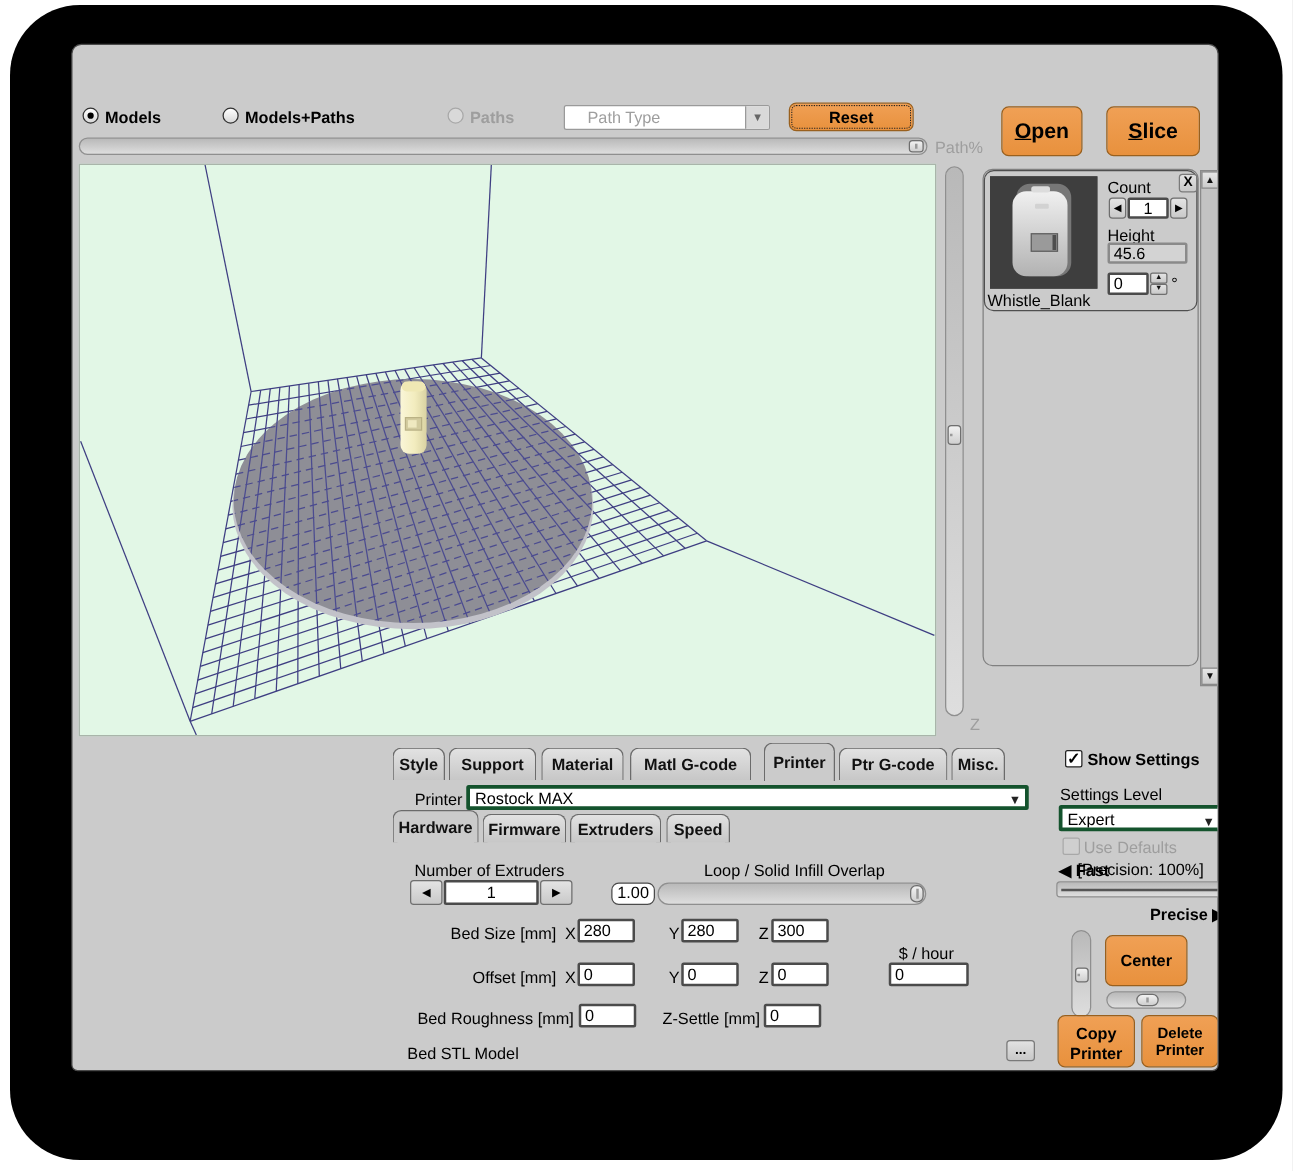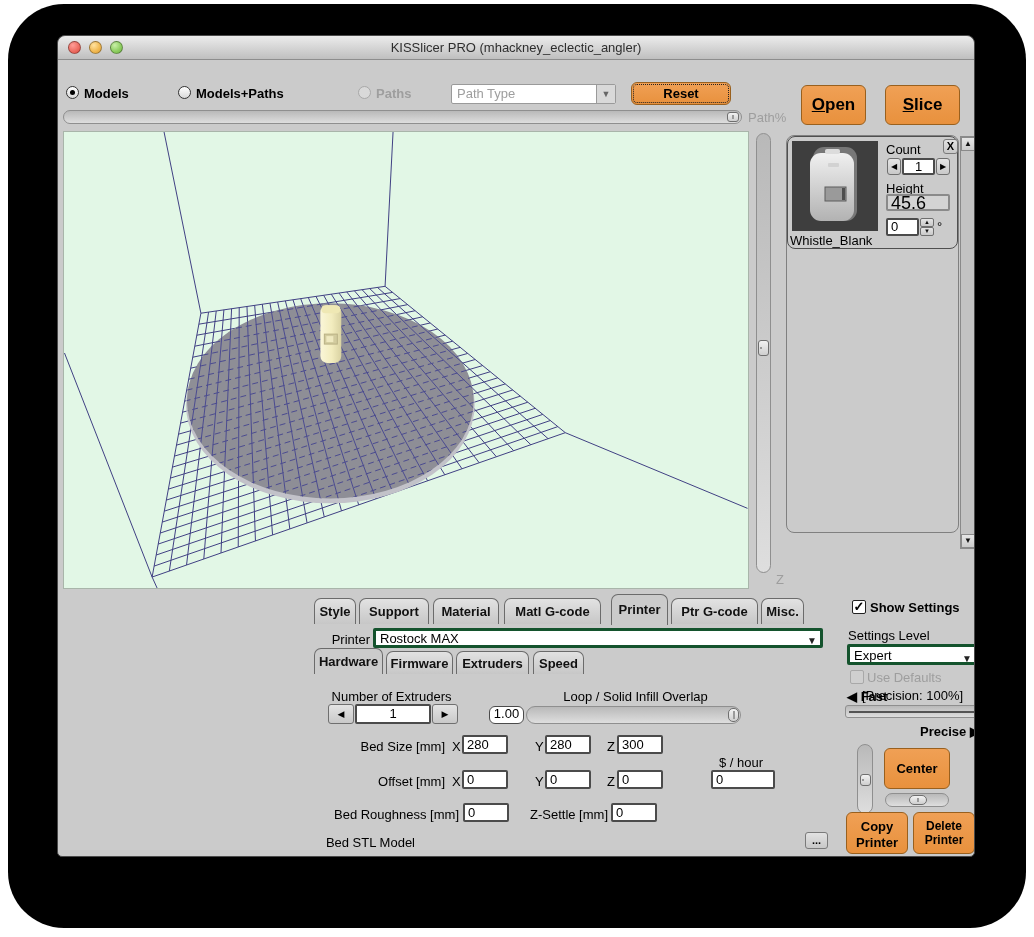--- a/index.html
+++ b/index.html
@@ -23,36 +23,36 @@
   
   .radio{width:13px;height:13px;border-radius:50%;background:linear-gradient(#fff,#d8d8d8);
     border:1.5px solid #333;}
   .radio .dot{position:absolute;left:2.5px;top:2.5px;width:5px;height:5px;border-radius:50%;background:#000;}
   .radio.dis{border-color:#a8a8a8;background:#d9d9d9;}
   
   .combo{background:#fff;border:3px solid #14532d;border-radius:2px;font-size:13px;color:#000;
     line-height:16px;padding:0 26px 0 4px;overflow:hidden;white-space:nowrap;}
   .combo .arr{position:absolute;right:3px;top:2px;font-size:10px;color:#222;}
   .combo-dis{background:#fff;border:1px solid #9a9a9a;border-radius:2px;font-size:13px;color:#9e9e9e;
-    line-height:18px;padding:0 22px 0 5px;white-space:nowrap;}
+    line-height:18px;padding:0 22px 0 18px;white-space:nowrap;}
   .combo-dis .arrbox{position:absolute;right:0;top:0;width:18px;height:100%;background:#d9d9d9;
     border-left:1px solid #9a9a9a;color:#666;font-size:9px;text-align:center;line-height:18px;}
   
   .btn-orange{background:linear-gradient(#f0a055,#e8913d);border:1px solid #99601e;border-radius:6px;
     color:#000;font-weight:bold;text-align:center;cursor:default;}
   .btn-orange .mn{display:block;}
   .btn-orange .mn::first-letter{text-decoration:underline;}
   .btn-gray{background:linear-gradient(#e2e2e2,#c8c8c8);border:1px solid #7a7a7a;border-radius:3px;
     text-align:center;color:#000;}
   .dotted{outline:1px dotted #222;outline-offset:-3px;}
   
   .tf{border:2px solid #4b4b4b;border-radius:2px;background:#fff;font:13px "Liberation Sans",sans-serif;
     padding:0 3px;color:#000;}
   input.tf{outline:none;}
-  .tf-gray{border:2px solid #8a8a8a;border-radius:2px;background:#d3d3d3;font-size:18px;
+  .tf-gray{border:2px solid #8a8a8a;border-radius:2px;background:#d3d3d3;font-size:13px;
     padding:1px 3px;color:#000;}
   
   .groove{background:linear-gradient(#b9b9b9,#dedede);border:1px solid #8f8f8f;border-radius:7px;}
   .handle{background:linear-gradient(#f2f2f2,#cfcfcf);border:1px solid #6f6f6f;border-radius:3px;}
   .handle:after{content:"";position:absolute;left:50%;top:2px;bottom:2px;width:2px;margin-left:-1px;
     background:#9a9a9a;}
   .vhandle:after{content:"";position:absolute;top:50%;left:2px;right:2px;height:2px;margin-top:-1px;
     background:#9a9a9a;}
   
   .chk{width:14px;height:14px;background:#fff;border:1.5px solid #222;border-radius:2px;
@@ -83,26 +83,20 @@
   .updn{background:linear-gradient(#e4e4e4,#c9c9c9);border:1px solid #6f6f6f;border-radius:2px;
     font-size:6px;line-height:7px;text-align:center;color:#111;}
 </style>
 </head>
 <body>
 
 <div id="shadow-blob" class="abs"></div>
 
 <div id="window" class="abs">
 
-  <div id="titlebar" class="abs">
-    <div id="tl-red" class="abs tl"></div>
-    <div id="tl-yellow" class="abs tl"></div>
-    <div id="tl-green" class="abs tl"></div>
-    <div id="win-title" class="abs">KISSlicer PRO (mhackney_eclectic_angler)</div>
-  </div>
 
   <div class="abs radio" style="left:8px;top:50px;">
       <span class="dot"></span>
     </div>
   <div class="abs lbl bold" style="left:26px;top:50px;">Models</div>
   <div class="abs radio" style="left:120px;top:50px;"></div>
   <div class="abs lbl bold" style="left:138px;top:50px;">Models+Paths</div>
   <div class="abs radio dis" style="left:300px;top:50px;"></div>
   <div class="abs lbl-dis bold" style="left:318px;top:50px;">Paths</div>
 

